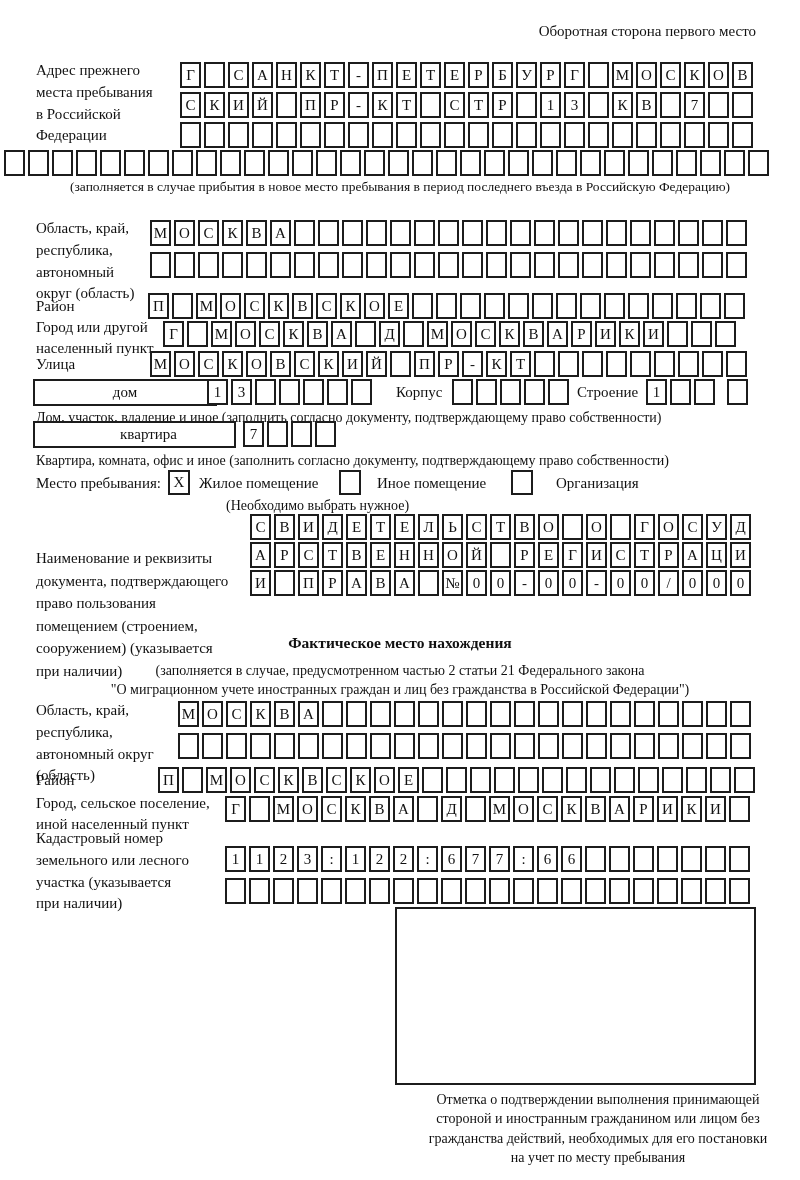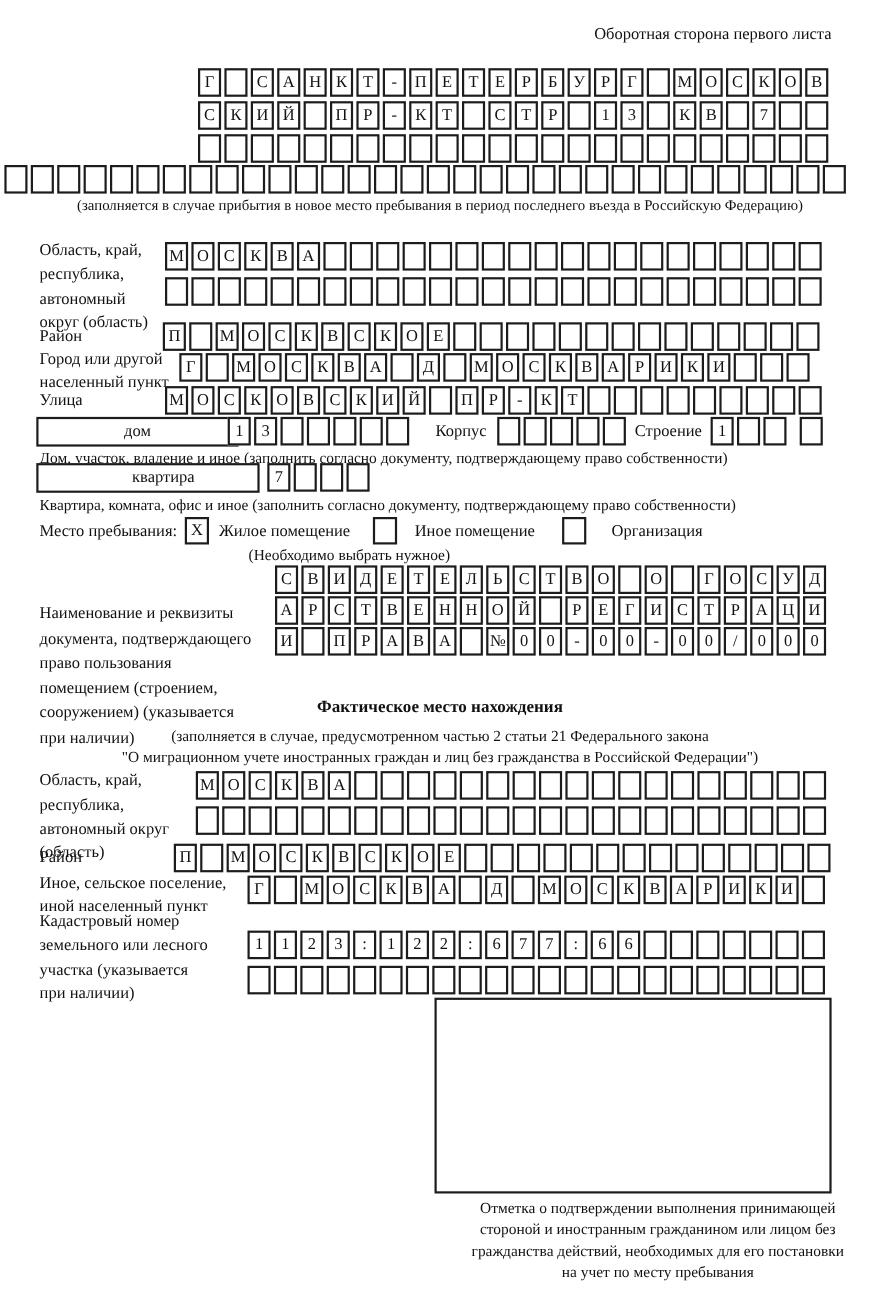--- a/index.html
+++ b/index.html
@@ -28,22 +28,26 @@
   .cb { position:absolute; width:22px; height:25px; border:2px solid #1c1c1c; background:#fff;
         display:flex; align-items:center; justify-content:center; font-size:15px; }
   .stamp-box { position:absolute; border:2px solid #1c1c1c; background:#fff; }
   .pre { white-space:pre-line; }
 </style>
 </head>
 <body>
 
 <div class="page">
 
-  <div class="cap" style="top:22px; right:44px; font-size:15px;">Оборотная сторона первого листа</div>
-
+  <div class="cap" style="top:22px; right:44px; font-size:15px;">Оборотная сторона первого место</div>
+
+  <div class="lbl" style="left:36px; top:60px;">Адрес прежнего
+места пребывания
+в Российской
+Федерации</div>
   <div class="row" style="left:180px; top:62px;">
       <span class="cell">Г</span>
       <span class="cell"></span>
       <span class="cell">С</span>
       <span class="cell">А</span>
       <span class="cell">Н</span>
       <span class="cell">К</span>
       <span class="cell">Т</span>
       <span class="cell">-</span>
       <span class="cell">П</span>
@@ -504,21 +508,21 @@
       <span class="cell"></span>
       <span class="cell"></span>
       <span class="cell"></span>
       <span class="cell"></span>
       <span class="cell"></span>
       <span class="cell"></span>
       <span class="cell"></span>
       <span class="cell"></span>
     </div>
 
-  <div class="lbl" style="left:36px; top:793px; line-height:1.4;">Иное, сельское поселение,
+  <div class="lbl" style="left:36px; top:793px; line-height:1.4;">Город, сельское поселение,
 иной населенный пункт</div>
   <div class="row" style="left:225px; top:796px;">
       <span class="cell">Г</span>
       <span class="cell"></span>
       <span class="cell">М</span>
       <span class="cell">О</span>
       <span class="cell">С</span>
       <span class="cell">К</span>
       <span class="cell">В</span>
       <span class="cell">А</span>

